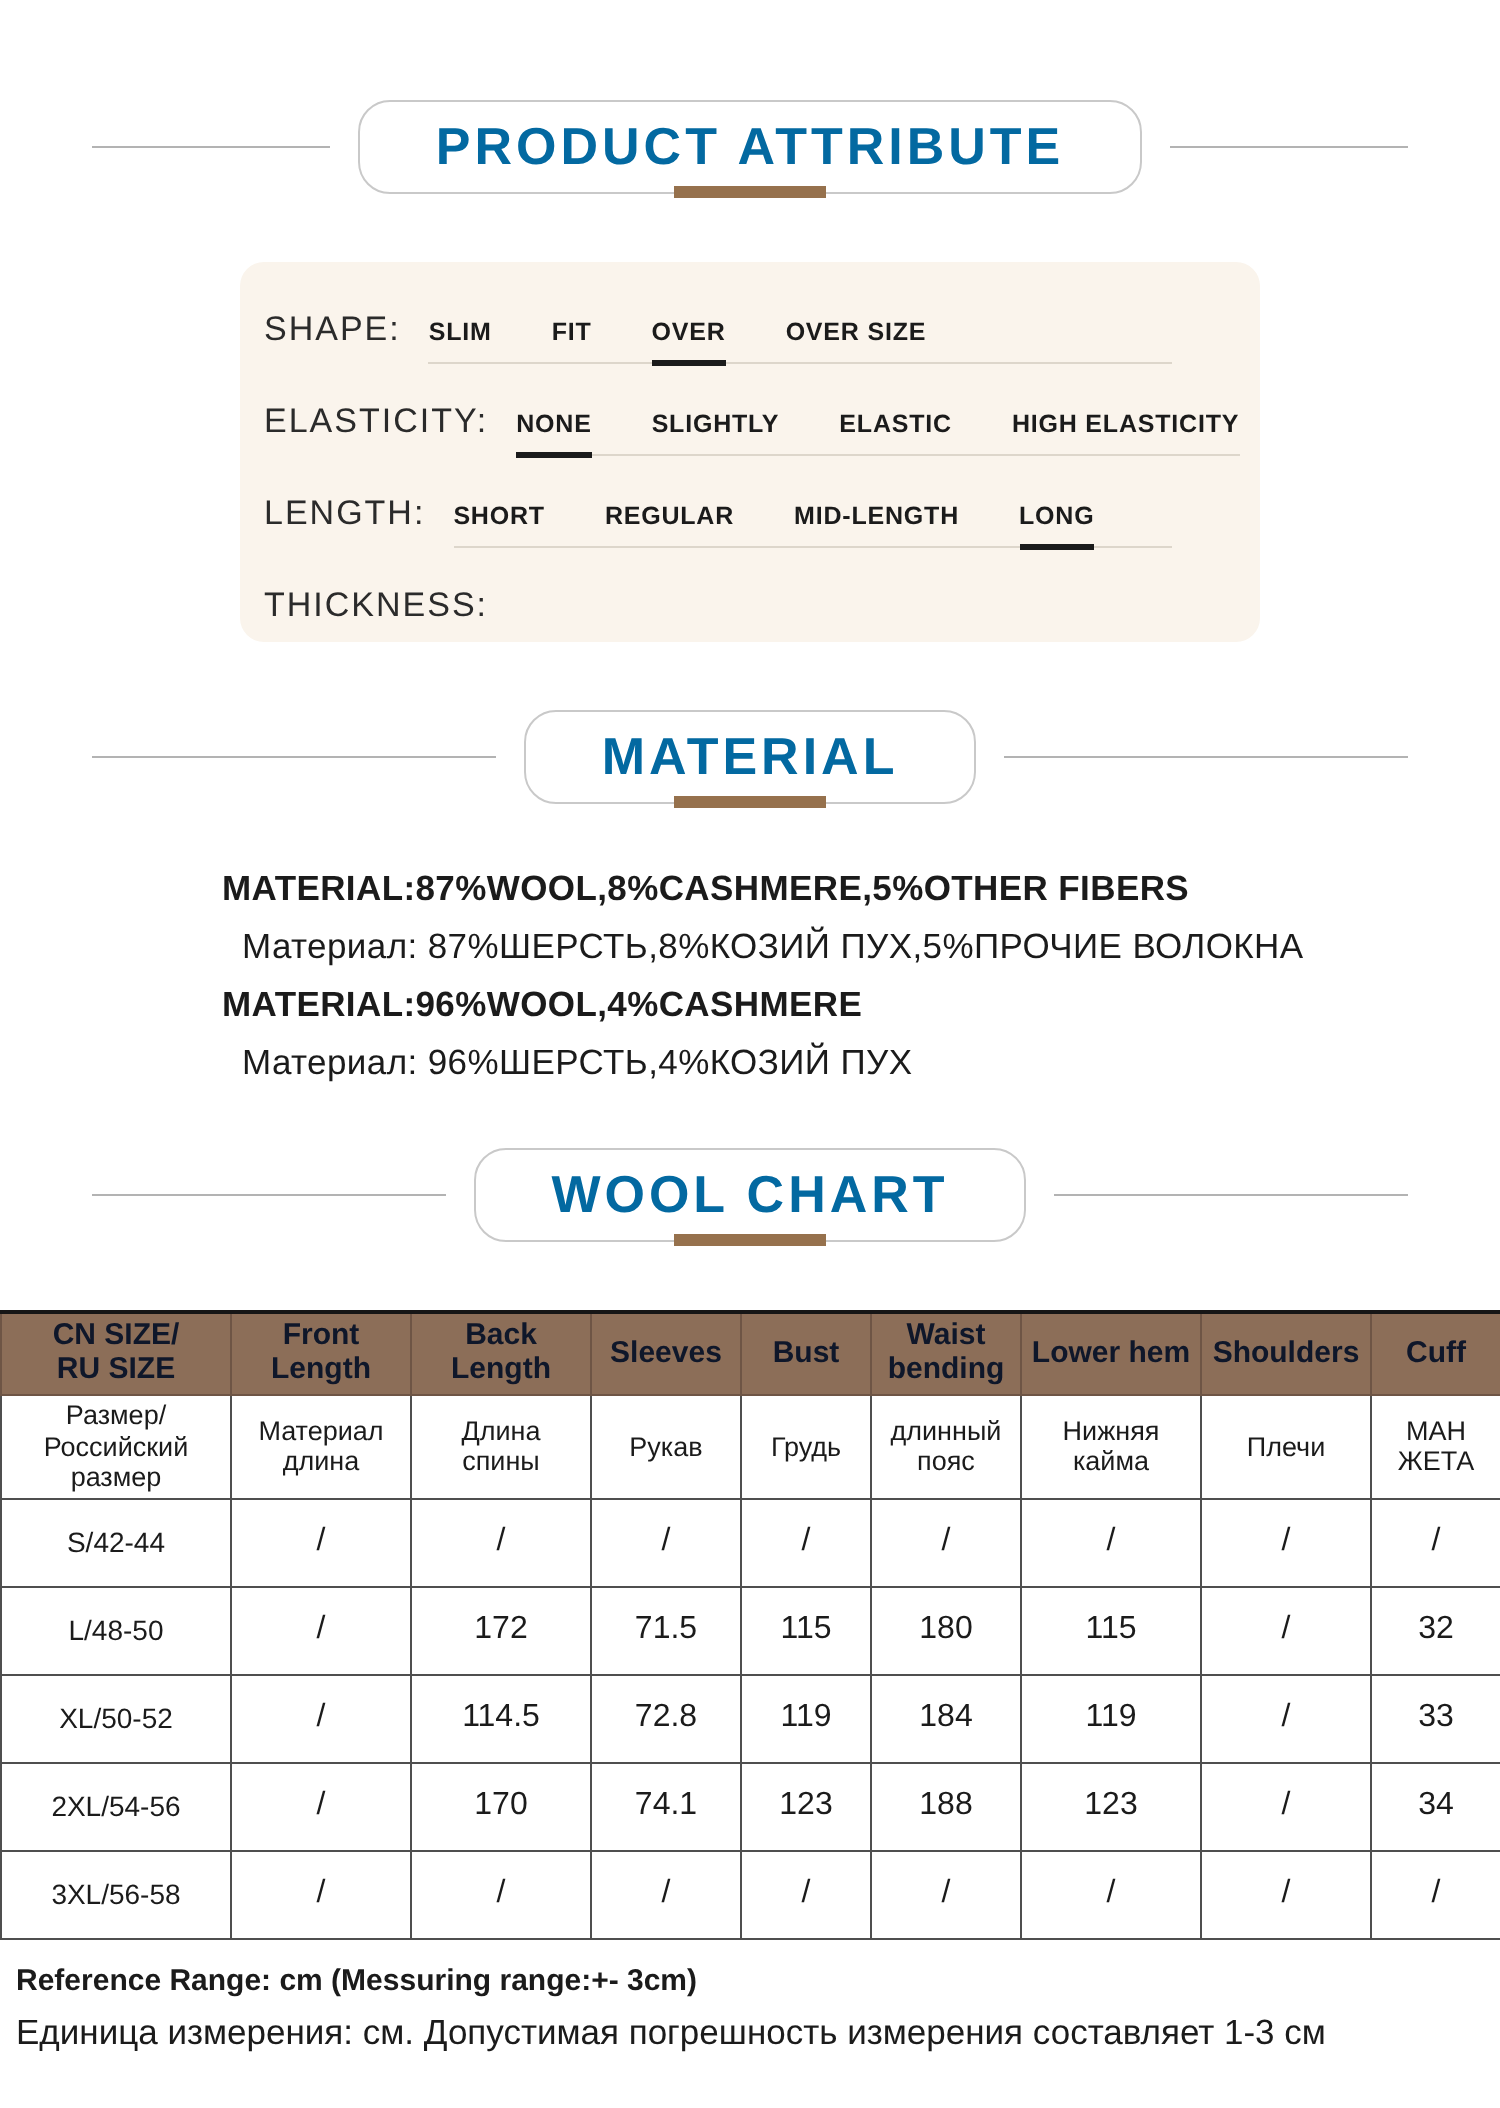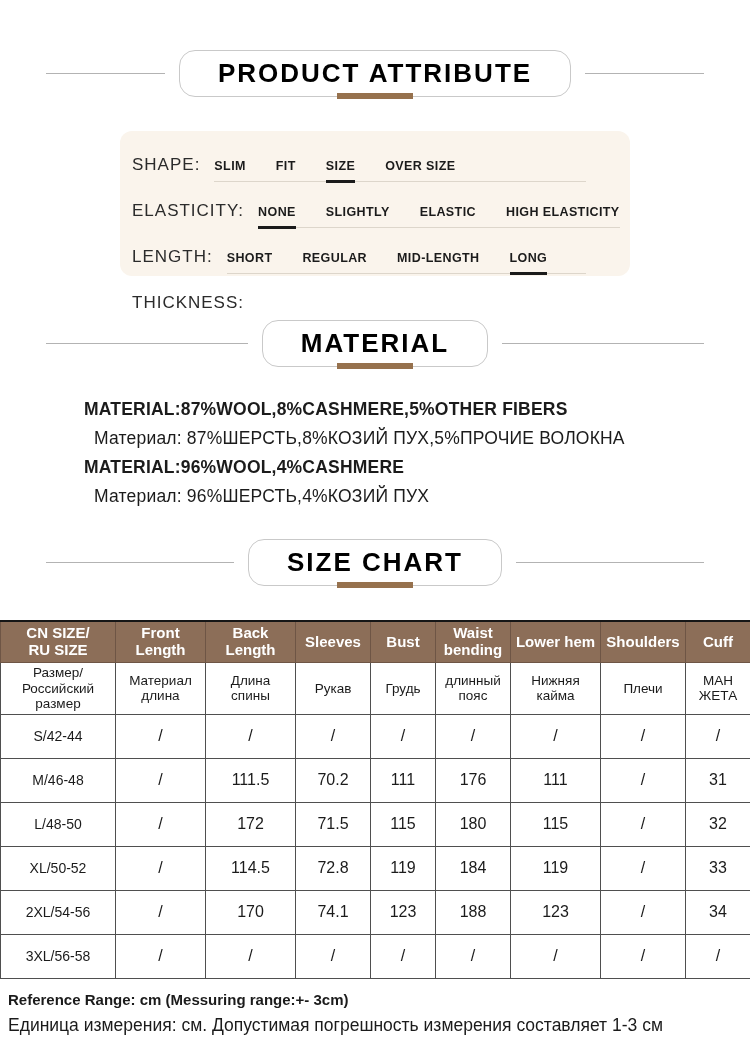--- a/index.html
+++ b/index.html
@@ -6,66 +6,66 @@
   body {
     width:750px; height:1054px; background:#ffffff; color:#1b1b1b;
     font-family:"Liberation Sans", sans-serif; overflow:hidden;
   }
   
   .section-header { display:flex; align-items:center; padding:0 46px; }
   .hline { flex:1; height:1px; background:#b3b3b3; }
   .hbox {
     position:relative; border:1px solid #c9c9c9; border-radius:16px;
     margin:0 14px; padding:7px 38px; font-size:26px; font-weight:600;
-    letter-spacing:2px; color:#000000; background:#fff; white-space:nowrap;
+    letter-spacing:2px; color:#0369a1; background:#fff; white-space:nowrap;
   }
   .hbar {
     position:absolute; left:50%; transform:translateX(-50%); bottom:-3px;
     width:76px; height:6px; background:#96714d;
   }
   #header-product { margin-top:50px; }
-  #header-material { margin-top:44px;justify-content:space-between; }
+  #header-material { margin-top:34px;justify-content:space-between; }
   #header-sizechart { margin-top:28px; }
 
   
   .attr-panel {
     width:510px; margin:34px auto 0; background:#faf4ec; border-radius:12px;
-    padding:24px 28px 14px 12px; box-sizing:border-box; height:145px;
+    padding:24px 28px 14px 12px; box-sizing:border-box; height:190px;
   }
   .attr-row { display:flex; align-items:baseline; margin-bottom:19px; }
   .attr-label {
     font-size:17px; font-weight:500; color:#2b2b2b; letter-spacing:1px;
     white-space:nowrap; margin-right:14px;
   }
   .opts {
     flex:1; display:flex; gap:30px; align-items:baseline;
     border-bottom:1px solid #ddd6cb; padding-bottom:8px; margin-right:16px;
   }
   .opt { font-size:12.5px; font-weight:700; letter-spacing:.4px; white-space:nowrap; position:relative; }
   .opt.selected::after {
     content:''; position:absolute; left:0; right:0; bottom:-10px; height:3px; background:#1b1b1b;
   }
 
   
-  .mat-lines { margin-top:28px; padding-left:44px;margin-left:40px; }
+  .mat-lines { margin-top:28px; padding-left:111px; }
   .mat-line { font-size:17.5px; line-height:29px; letter-spacing:.2px; }
   .mat-line.en { font-weight:700; }
   .mat-line.ru { font-weight:400; padding-left:10px; }
 
   
   table.size-chart {
     width:750px; margin-top:34px; border-collapse:collapse; table-layout:fixed;
     border-top:2px solid #161616;
   }
   .size-chart th, .size-chart td {
     border:1px solid #4f4f4f; text-align:center; vertical-align:middle;
     white-space:pre-line; padding:2px; overflow:hidden;
   }
   .size-chart thead th {
-    background:#8c6e58; color:#ffffff; font-size:15px; font-weight:700;
+    background:#8c6e58; color:#0f172a; font-size:15px; font-weight:700;
     line-height:1.12; height:36px; border-color:#6e5545;
   }
   .size-chart .ru-head td { font-size:13.5px; line-height:1.15; height:40px; font-weight:400; }
   .size-chart tbody tr.data-row { height:44px; }
   .size-chart tbody td { font-size:16px; }
   .size-chart tbody td.size-name { font-size:14px; }
   .c0{width:115px}.c1{width:90px}.c2{width:90px}.c3{width:75px}.c4{width:65px}
   .c5{width:75px}.c6{width:90px}.c7{width:85px}.c8{width:65px}
 
   
@@ -85,21 +85,21 @@
   <div class="hline"></div>
 </div>
 
 <div class="attr-panel">
   <div class="rows">
       <div class="attr-row">
         <span class="attr-label">SHAPE:</span>
         <div class="opts">
           <span class="opt">SLIM</span>
           <span class="opt">FIT</span>
-          <span class="opt selected">SIZE</span>
+          <span class="opt selected">OVER</span>
           <span class="opt">OVER SIZE</span>
         </div>
       </div>
       <div class="attr-row">
         <span class="attr-label">ELASTICITY:</span>
         <div class="opts">
           <span class="opt selected">NONE</span>
           <span class="opt">SLIGHTLY</span>
           <span class="opt">ELASTIC</span>
           <span class="opt">HIGH ELASTICITY</span>
@@ -132,21 +132,21 @@
 <div class="mat-lines">
     <div class="mat-line en">MATERIAL:87%WOOL,8%CASHMERE,5%OTHER FIBERS</div>
     <div class="mat-line ru">Материал: 87%ШЕРСТЬ,8%КОЗИЙ ПУХ,5%ПРОЧИЕ ВОЛОКНА</div>
     <div class="mat-line en">MATERIAL:96%WOOL,4%CASHMERE</div>
     <div class="mat-line ru">Материал: 96%ШЕРСТЬ,4%КОЗИЙ ПУХ</div>
   </div>
 
 <div class="section-header" id="header-sizechart">
   <div class="hline"></div>
   <div class="hbox">
-    <span>SIZE CHART</span>
+    <span>WOOL CHART</span>
     <div class="hbar"></div>
   </div>
   <div class="hline"></div>
 </div>
 
 <table class="size-chart">
   <colgroup>
       <col class="c0">
       <col class="c1">
       <col class="c2">
@@ -196,31 +196,20 @@
         <td>/</td>
         <td>/</td>
         <td>/</td>
         <td>/</td>
         <td>/</td>
         <td>/</td>
         <td>/</td>
         <td>/</td>
       </tr>
       <tr class="data-row">
-        <td class="size-name">M/46-48</td>
-        <td>/</td>
-        <td>111.5</td>
-        <td>70.2</td>
-        <td>111</td>
-        <td>176</td>
-        <td>111</td>
-        <td>/</td>
-        <td>31</td>
-      </tr>
-      <tr class="data-row">
         <td class="size-name">L/48-50</td>
         <td>/</td>
         <td>172</td>
         <td>71.5</td>
         <td>115</td>
         <td>180</td>
         <td>115</td>
         <td>/</td>
         <td>32</td>
       </tr>

